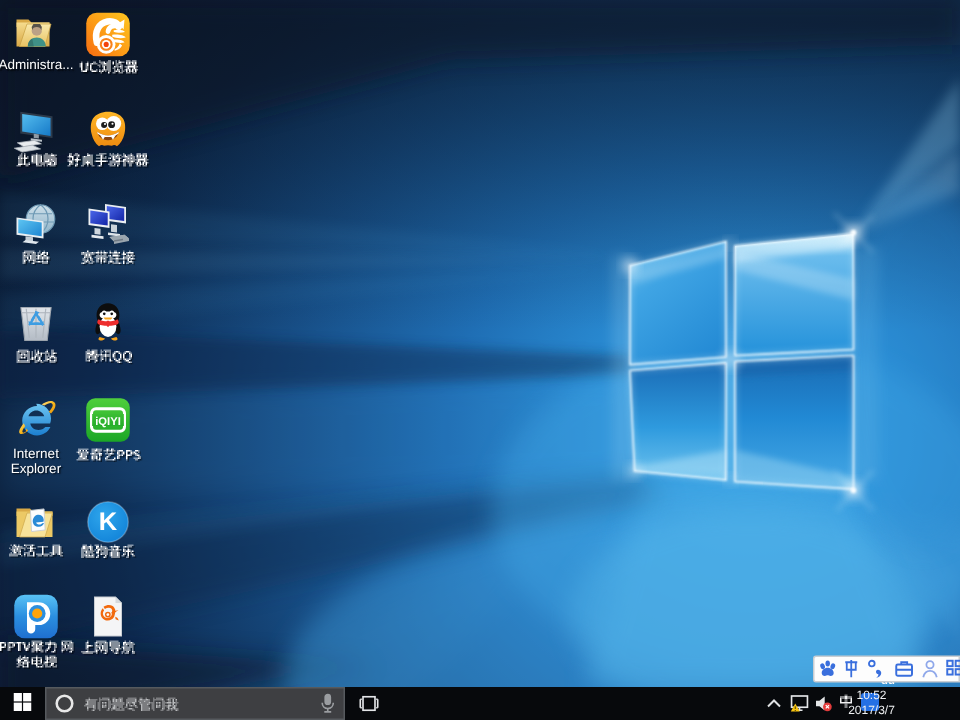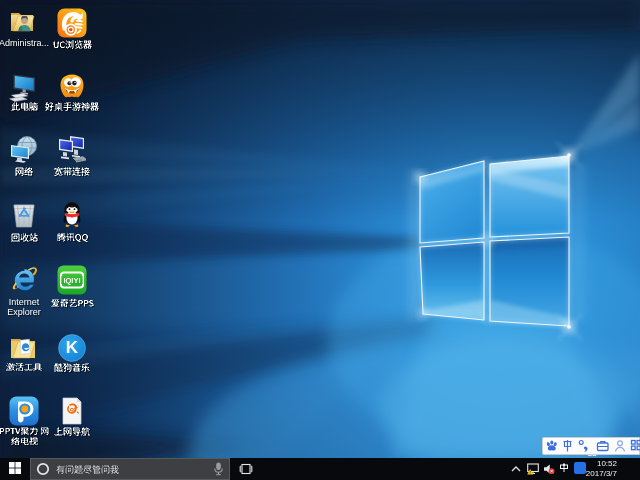--- a/index.html
+++ b/index.html
@@ -525,21 +525,21 @@
 <path d="M8.5 8.1l2.2 2.2M10.7 8.1l-2.2 2.2" stroke="#fff" stroke-width="0.8"></path>
   </svg>
 <svg style="position:absolute;left:558.0px;top:462.0px" width="12" height="11" viewBox="0 0 12 11">
     <g fill="#f2f3f4">
       <path d="M5 2h2v1h-2zM2 3h1v1h-1zM5 3h2v1h-2zM9 3h1v1h-1zM2 4h1v1h-1zM9 4h1v1h-1zM2 5h1v1h-1zM9 5h1v1h-1zM2 6h8v1h-8z"></path>
       <path d="M5 1h2v1h-2zM2 2h3v1h-3zM7 2h3v1h-3zM3 3h2v1h-2zM7 3h2v1h-2zM5 4h2v1h-2zM5 5h2v1h-2zM5 7h2v1h-2zM5 8h2v1h-2zM5 9h2v1h-2z" opacity="0.5"></path>
     </g>
   </svg>
 <div style="position:absolute;left:574px;top:462px;width:12px;height:12px;background:#2470e4;border-radius:2px"></div>
 <div style="position:absolute;left:574px;top:448px;width:36px;text-align:center;font:bold 7.5px/12px 'Liberation Sans',sans-serif;color:#fff">du</div>
-<div style="position:absolute;left:545px;top:459px;width:72px;text-align:right;font:8px/10px 'Liberation Sans',sans-serif;color:#eef0f2">10:52<br>2017/3/7</div>
+<div style="position:absolute;left:545px;top:459px;width:72px;text-align:center;font:8px/10px 'Liberation Sans',sans-serif;color:#eef0f2">10:52<br>2017/3/7</div>
 <div style="position:absolute;left:542px;top:437px;width:98px;height:18px;background:#fdfdfd;border:1px solid #c9cdd2;border-radius:2px 0 0 2px;box-sizing:border-box"></div>
 <svg style="position:absolute;left:545px;top:439px" width="95" height="14" viewBox="0 0 95 14">
 <g fill="#3a6fdd">
 <ellipse cx="3.4" cy="5.2" rx="1.5" ry="2" transform="rotate(-20 3.4 5.2)"></ellipse>
 <ellipse cx="6.8" cy="3.4" rx="1.5" ry="2"></ellipse>
 <ellipse cx="10.2" cy="5.2" rx="1.5" ry="2" transform="rotate(20 10.2 5.2)"></ellipse>
 <path d="M6.8 6.2c2.2 0 4 1.6 4 3.4 0 1.2-0.9 2-2.1 2-0.8 0-1.3-0.4-1.9-0.4s-1.1 0.4-1.9 0.4c-1.2 0-2.1-0.8-2.1-2 0-1.8 1.8-3.4 4-3.4z"></path>
 </g>
 <g fill="none" stroke="#3a6fdd" stroke-width="1.3">
 <path d="M18.5 2.5h8M22.5 1v11.5M19.5 2.5v5h6v-5" stroke-width="1.2"></path>

